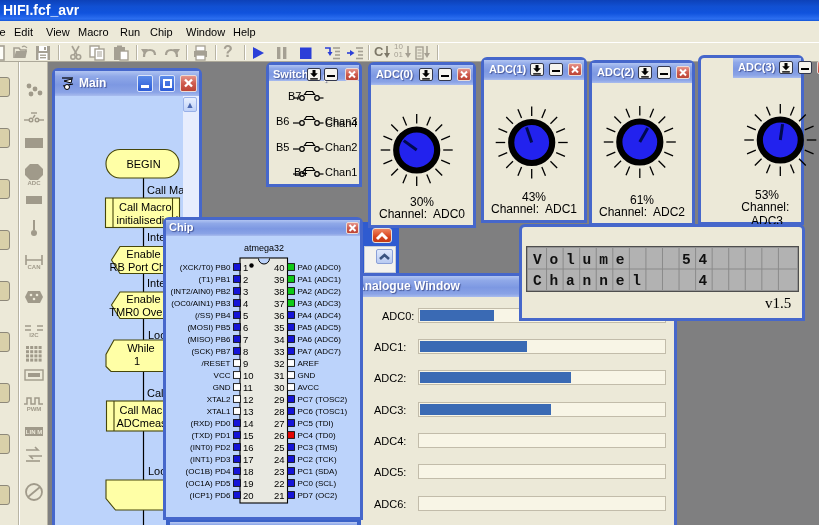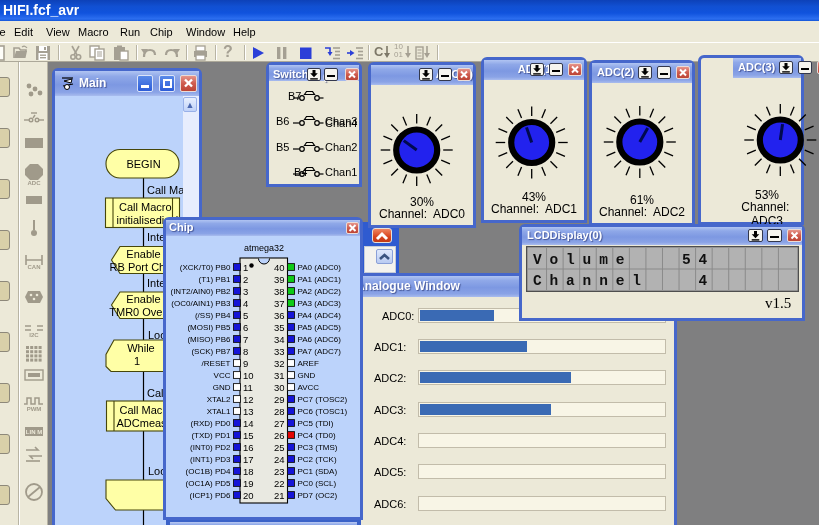--- a/index.html
+++ b/index.html
@@ -584,21 +584,21 @@
           <path d="M11.5 5.5 L13.5 2.5 H19.5 L21.5 5.5 Z"></path>
           <circle cx="24" cy="9" r="2.3"></circle>
           <line x1="26.5" y1="9" x2="30.5" y2="9"></line>
         </g>
       </svg>
     <div class="abs" style="left:56px; top:81px;">Chan1</div>
   </div>
 </div>
 
 <div class="win adcwin" style="left:368px; top:62px; width:108px; height:166px; z-index:22;">
-    <div class="wtitle" style="height:20px; line-height:19px; text-align:right;">ADC(0)<div class="btn btnw" style="left:48px; top:3px; width:14px; height:13px;">
+    <div class="wtitle" style="height:20px; line-height:19px; ">ADC(0)<div class="btn btnw" style="left:48px; top:3px; width:14px; height:13px;">
         <svg width="12" height="11" viewBox="0 0 12 11">
           <path d="M4.5 1 h3 v3.2 h2.3 L6 8.2 2.2 4.2 h2.3 z" fill="#000"></path>
           <rect x="2.2" y="9.2" width="7.6" height="1.4" fill="#000"></rect>
         </svg>
       </div><div class="btn btnw" style="left:67px; top:3px; width:14px; height:13px;">
         <div style="position:absolute;left:2px;top:5.5px;width:8px;height:2.5px;background:#000;"></div>
       </div><div class="btn btnr" style="left:86px; top:3px; width:14px; height:13px;">
         <svg width="12" height="11" viewBox="0 0 12 11">
           <path d="M3 2.5 L9 8.5 M9 2.5 L3 8.5" stroke="#fff" stroke-width="2"></path>
         </svg>
@@ -618,21 +618,21 @@
         <line x1="21.2171923884509" y1="75.14111095767487" x2="12.440336829593676" y2="78.77660356514322" stroke="#000" stroke-width="1.3"></line>
         <line x1="19.200000000000003" y1="65" x2="9.700000000000003" y2="65" stroke="#000" stroke-width="1.3"></line>
         <line x1="21.217192388450908" y1="54.85888904232512" x2="12.440336829593683" y2="51.22339643485676" stroke="#000" stroke-width="1.3"></line>
         <line x1="26.961670298556488" y1="46.261670298556496" x2="20.244155877284285" y2="39.5441558772843" stroke="#000" stroke-width="1.3"></line>
         <line x1="35.55888904232513" y1="40.517192388450894" x2="31.923396434856777" y2="31.740336829593673" stroke="#000" stroke-width="1.3"></line>
         <circle cx="45.7" cy="65" r="20.5" fill="#2222ee" stroke="#000" stroke-width="6.2"></circle>
         <line x1="45.7" y1="65" x2="32.755728090000844" y2="55.595435963320426" stroke="#000a50" stroke-width="3"></line>
       </svg><div class="pct" style="top:110px;">30%</div><div class="chan" style="top:122px;">Channel:&nbsp; ADC0</div></div>
   </div>
 <div class="win adcwin" style="left:481px; top:57px; width:106px; height:166px; z-index:22;">
-    <div class="wtitle" style="height:20px; line-height:19px; padding-left:5px;text-align:center;">ADC(1)<div class="btn btnw" style="left:46px; top:3px; width:14px; height:13px;">
+    <div class="wtitle" style="height:20px; line-height:19px; padding-left:5px;">ADC(1)<div class="btn btnw" style="left:46px; top:3px; width:14px; height:13px;">
         <svg width="12" height="11" viewBox="0 0 12 11">
           <path d="M4.5 1 h3 v3.2 h2.3 L6 8.2 2.2 4.2 h2.3 z" fill="#000"></path>
           <rect x="2.2" y="9.2" width="7.6" height="1.4" fill="#000"></rect>
         </svg>
       </div><div class="btn btnw" style="left:65px; top:3px; width:14px; height:13px;">
         <div style="position:absolute;left:2px;top:5.5px;width:8px;height:2.5px;background:#000;"></div>
       </div><div class="btn btnr" style="left:84px; top:3px; width:14px; height:13px;">
         <svg width="12" height="11" viewBox="0 0 12 11">
           <path d="M3 2.5 L9 8.5 M9 2.5 L3 8.5" stroke="#fff" stroke-width="2"></path>
         </svg>
@@ -721,36 +721,20 @@
         <line x1="20.799999999999997" y1="62.00000000000001" x2="11.299999999999997" y2="62.00000000000001" stroke="#000" stroke-width="1.3"></line>
         <line x1="22.817192388450902" y1="51.85888904232512" x2="14.040336829593677" y2="48.22339643485676" stroke="#000" stroke-width="1.3"></line>
         <line x1="28.561670298556482" y1="43.261670298556496" x2="21.84415587728428" y2="36.5441558772843" stroke="#000" stroke-width="1.3"></line>
         <line x1="37.15888904232512" y1="37.517192388450894" x2="33.52339643485677" y2="28.740336829593673" stroke="#000" stroke-width="1.3"></line>
         <circle cx="47.3" cy="62" r="20.5" fill="#2222ee" stroke="#000" stroke-width="6.2"></circle>
         <line x1="47.3" y1="62" x2="49.55441971100132" y2="46.15962147653508" stroke="#000a50" stroke-width="3"></line>
       </svg><div class="pct" style="top:110px;">53%</div><div class="chan" style="top:122px;">Channel:&nbsp; ADC3</div></div>
   </div>
 
 <div class="win" id="lcdwin" style="left:519px; top:224px; width:286px; height:97px; z-index:24;">
-  <div class="wtitle" style="height:18px; line-height:17px; padding-left:5px;">LCDDisplay(0)
-    <div class="btn btnw" style="left:226px; top:2px; width:15px; height:13px;">
-        <svg width="13" height="11" viewBox="0 0 12 11">
-          <path d="M4.5 1 h3 v3.2 h2.3 L6 8.2 2.2 4.2 h2.3 z" fill="#000"></path>
-          <rect x="2.2" y="9.2" width="7.6" height="1.4" fill="#000"></rect>
-        </svg>
-      </div>
-    <div class="btn btnw" style="left:245px; top:2px; width:15px; height:13px;">
-        <div style="position:absolute;left:2px;top:5.5px;width:9px;height:2.5px;background:#000;"></div>
-      </div>
-    <div class="btn btnr" style="left:265px; top:2px; width:15px; height:13px;">
-        <svg width="13" height="11" viewBox="0 0 13 11">
-          <path d="M3.5 2.5 L9.5 8.5 M9.5 2.5 L3.5 8.5" stroke="#fff" stroke-width="2"></path>
-        </svg>
-      </div>
-  </div>
   <div style="position:absolute; left:0; top:18px; width:280px; height:73px; background:#ece9d8;">
     <svg class="abs" style="left:4px; top:1px;" width="273" height="46" viewBox="0 0 273 46" id="lcdsvg">
         <rect x="0.5" y="0.5" width="272" height="45" fill="#b2b2b2" stroke="#4e4e4e" stroke-width="1.6"></rect>
         <line x1="20.56" y1="2" x2="20.56" y2="44" stroke="#8a8a8a" stroke-width="1"></line>
         <line x1="37.12" y1="2" x2="37.12" y2="44" stroke="#8a8a8a" stroke-width="1"></line>
         <line x1="53.67999999999999" y1="2" x2="53.67999999999999" y2="44" stroke="#8a8a8a" stroke-width="1"></line>
         <line x1="70.24" y1="2" x2="70.24" y2="44" stroke="#8a8a8a" stroke-width="1"></line>
         <line x1="86.8" y1="2" x2="86.8" y2="44" stroke="#8a8a8a" stroke-width="1"></line>
         <line x1="103.35999999999999" y1="2" x2="103.35999999999999" y2="44" stroke="#8a8a8a" stroke-width="1"></line>
         <line x1="119.91999999999999" y1="2" x2="119.91999999999999" y2="44" stroke="#8a8a8a" stroke-width="1"></line>

